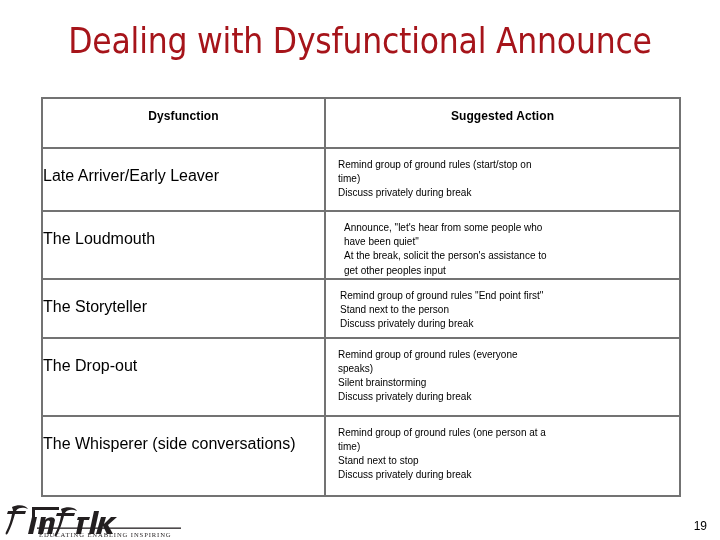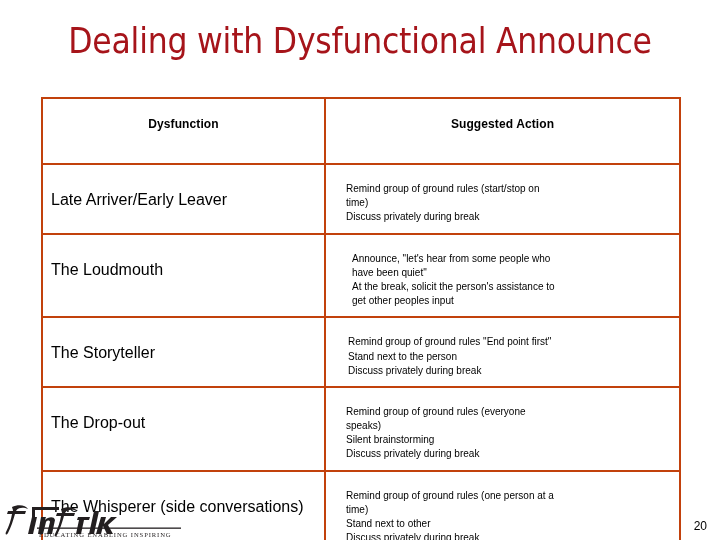--- a/index.html
+++ b/index.html
@@ -38,22 +38,22 @@
     left: 41px;
     top: 97px;
     width: 638px;
   }
   table.grid {
     border-collapse: collapse;
     width: 638px;
     table-layout: fixed;
   }
   table.grid td, table.grid th {
-    border: 2px solid #c2410c;
-    padding: 8px;
+    border: 2px solid #737373;
+    padding: 0;
     vertical-align: top;
     background: #ffffff;
   }
   col.c-dys { width: 283px; }
   col.c-act { width: 355px; }
 
   th.hdr {
     height: 48px;
     text-align: center;
     vertical-align: top;
@@ -210,21 +210,21 @@
         </tr>
 
         <tr class="row-h5">
           <td class="dys">
             <span class="dtxt">The Whisperer (side conversations)</span>
           </td>
           <td class="act">
             <span class="alist ind-0">
               <span class="line">Remind group of ground rules (one person at a</span>
               <span class="line">time)</span>
-              <span class="line">Stand next to other</span>
+              <span class="line">Stand next to stop</span>
               <span class="line">Discuss privately during break</span>
             </span>
           </td>
         </tr>
       </tbody>
     </table>
   </div>
 
   <div class="logo">
     <svg width="180" height="37" viewBox="0 0 180 37" xmlns="http://www.w3.org/2000/svg">
@@ -239,15 +239,15 @@
         <rect x="28" y="4" width="3" height="11"></rect>
         <rect x="31" y="4" width="24" height="3"></rect>
       </g>
       <rect x="33" y="24.5" width="144" height="1.3" fill="#231f20"></rect>
       <text x="35" y="33.5" font-family="Liberation Serif, DejaVu Serif, serif" font-size="6.6" letter-spacing="0.9" fill="#231f20">EDUCATING  ENABLING  INSPIRING</text>
     </svg>
   </div>
 
   <div class="footer-center">Fintek, Proprietary</div>
 
-  <div class="page-num">20</div>
+  <div class="page-num">19</div>
 
 </div>
 
 </body></html>

